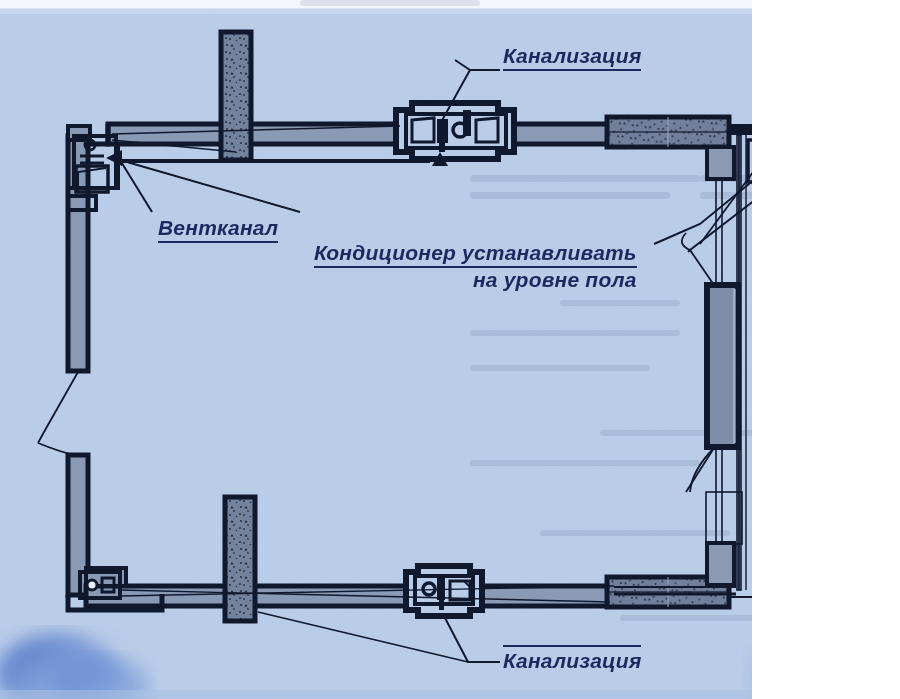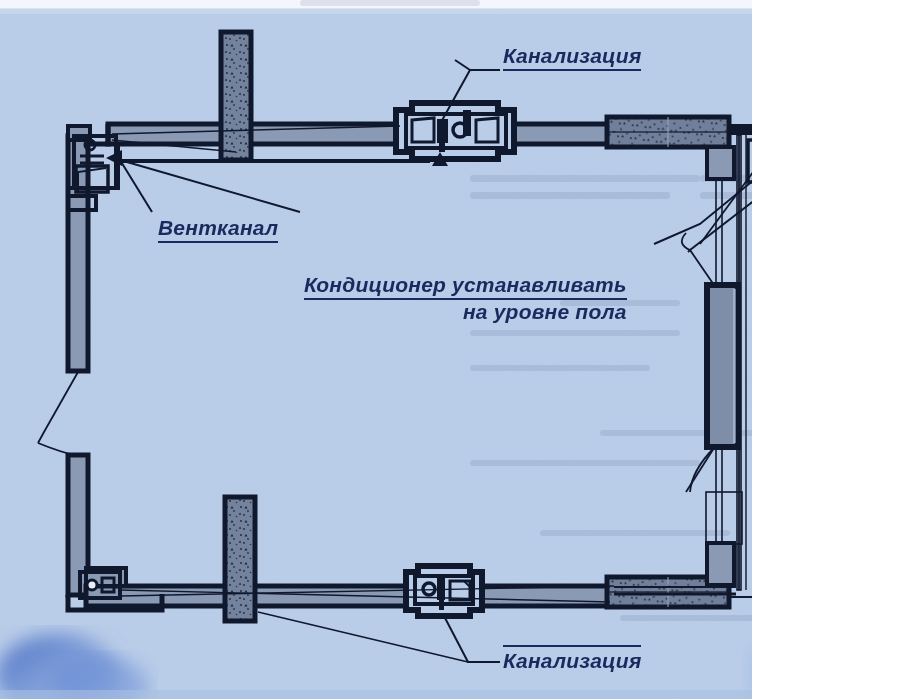--- a/index.html
+++ b/index.html
@@ -314,21 +314,21 @@
   </svg>
 
   <div class="lbl" style="left:503px; top:44px;">
     <span class="u">Канализация</span>
   </div>
 
   <div class="lbl" style="left:158px; top:192px;margin-top:24px;">
     <span class="u">Вентканал</span>
   </div>
 
-  <div class="lbl lbl-2line" style="left:304px; top:241px;margin-top:32px;">
+  <div class="lbl lbl-2line" style="left:314px; top:241px;">
     <span class="u">Кондиционер устанавливать</span>
     <span class="plain">на уровне пола</span>
   </div>
 
   <div class="lbl" style="left:503px; top:645px;">
     <span class="ov">Канализация</span>
   </div>
 
 </div>
 

